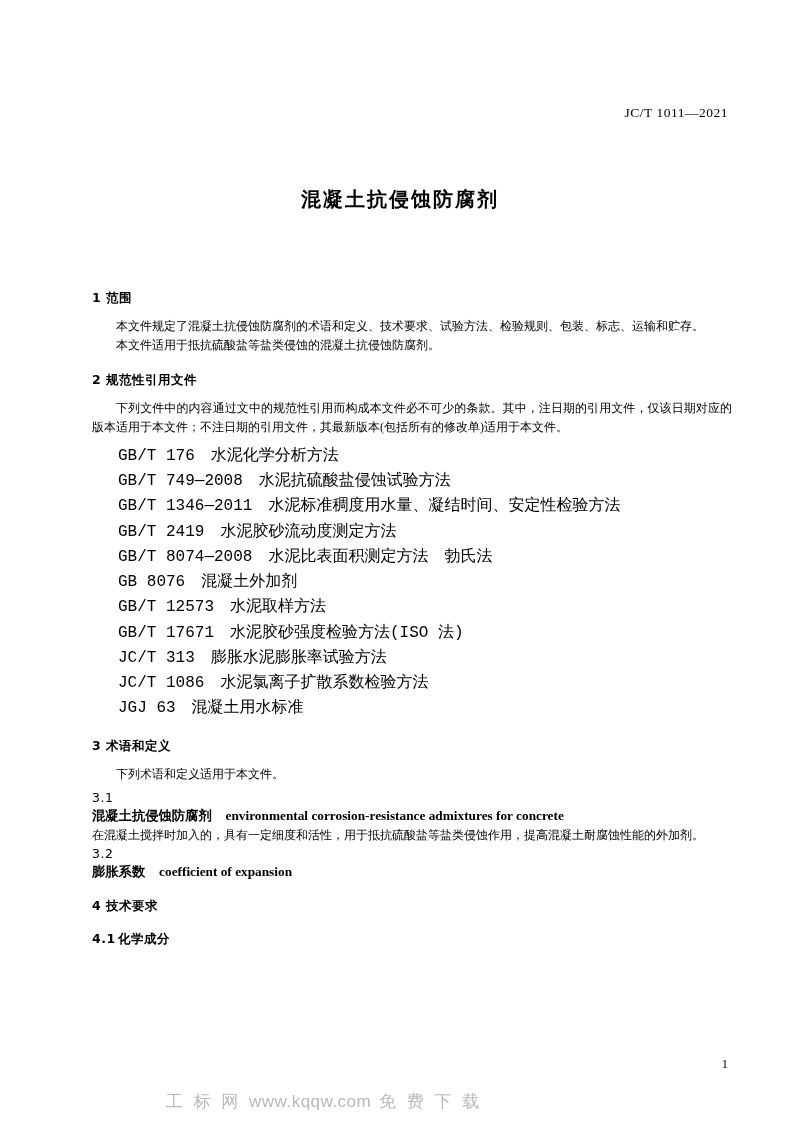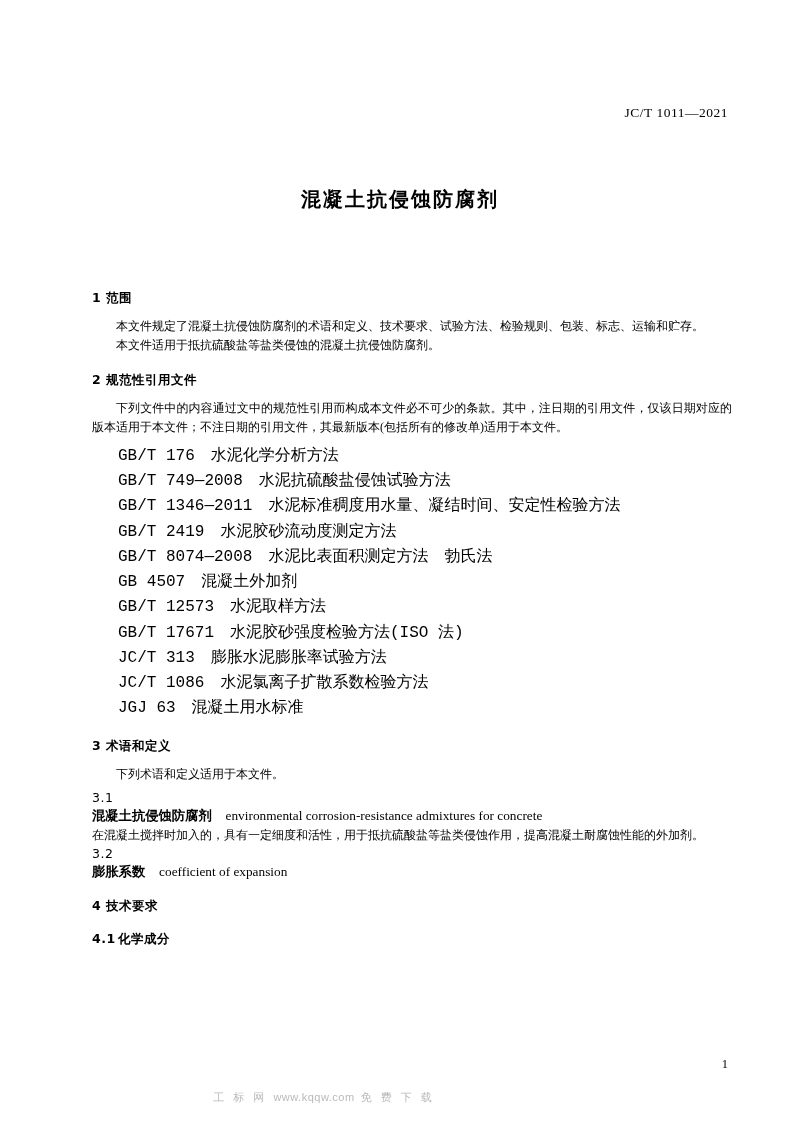--- a/index.html
+++ b/index.html
@@ -87,40 +87,40 @@
   }
   .term-line {
     font-size: 13.3px;
     line-height: 1.6;
     margin: 0;
     font-family: "DejaVu Sans", sans-serif;
     font-weight: bold;
   }
   .term-line .en {
     font-family: "Liberation Serif", serif;
-    font-weight: normal;
+    font-weight: bold;
     letter-spacing: 0;
   }
   .gap-xs { height: 6px; }
   .gap-s  { height: 10px; }
   .gap-m  { height: 16px; }
   .page-num {
     position: absolute;
     right: 72px;
     top: 1057px;
     font-size: 12.5px;
     font-family: "Liberation Serif", serif;
   }
   .footer-watermark {
     position: absolute;
     left: 0;
     top: 1090px;
     width: 648px;
     text-align: center;
-    font-size: 11px;
+    font-size: 17px;
     color: #b9b9b9;
     font-family: "Liberation Sans", sans-serif;
     letter-spacing: 3px;
   }
   .footer-watermark .site {
     letter-spacing: 0.5px;
   }
   i.ital {
     font-style: italic;
     font-family: "Liberation Serif", serif;
@@ -151,21 +151,21 @@
     </div>
     <div class="gap-s"></div>
     <p class="para indent">下列文件中的内容通过文中的规范性引用而构成本文件必不可少的条款。其中，注日期的引用文件，仅该日期对应的版本适用于本文件；不注日期的引用文件，其最新版本(包括所有的修改单)适用于本文件。</p>
     <div class="gap-xs"></div>
     <div>
       <p class="ref-item">GB/T 176　水泥化学分析方法</p>
       <p class="ref-item">GB/T 749—2008　水泥抗硫酸盐侵蚀试验方法</p>
       <p class="ref-item">GB/T 1346—2011　水泥标准稠度用水量、凝结时间、安定性检验方法</p>
       <p class="ref-item">GB/T 2419　水泥胶砂流动度测定方法</p>
       <p class="ref-item">GB/T 8074—2008　水泥比表面积测定方法　勃氏法</p>
-      <p class="ref-item">GB 4507　混凝土外加剂</p>
+      <p class="ref-item">GB 8076　混凝土外加剂</p>
       <p class="ref-item">GB/T 12573　水泥取样方法</p>
       <p class="ref-item">GB/T 17671　水泥胶砂强度检验方法(ISO 法)</p>
       <p class="ref-item">JC/T 313　膨胀水泥膨胀率试验方法</p>
       <p class="ref-item">JC/T 1086　水泥氯离子扩散系数检验方法</p>
       <p class="ref-item">JGJ 63　混凝土用水标准</p>
     </div>
 
     <div class="gap-m"></div>
 
     <div class="sec-head">

